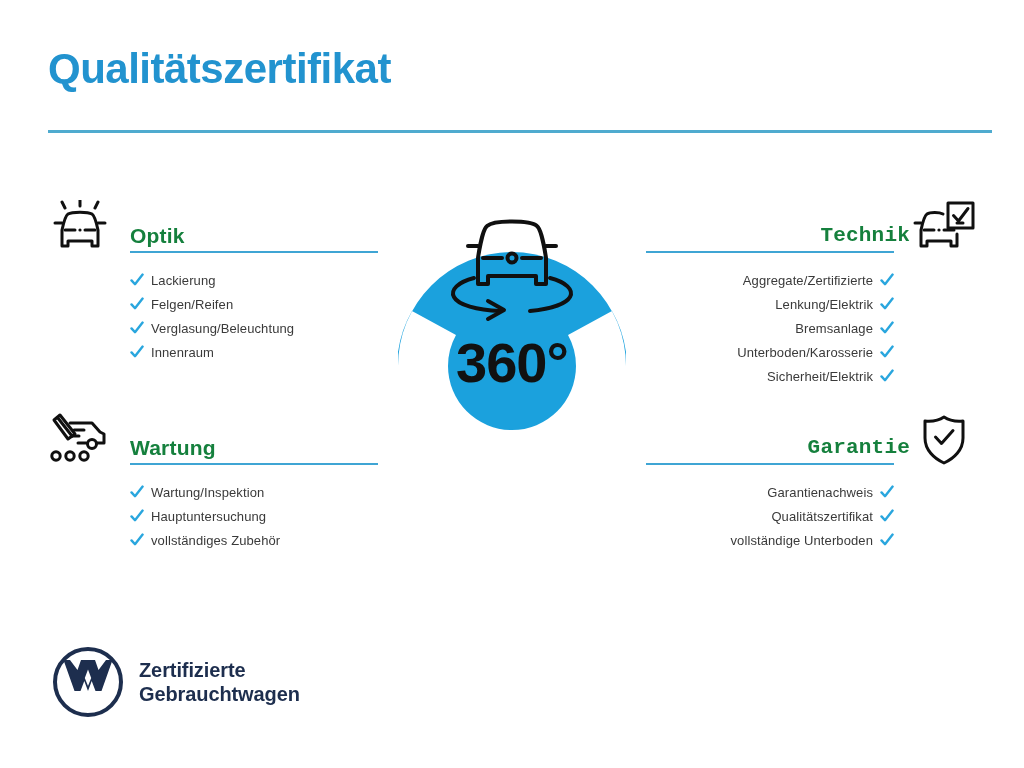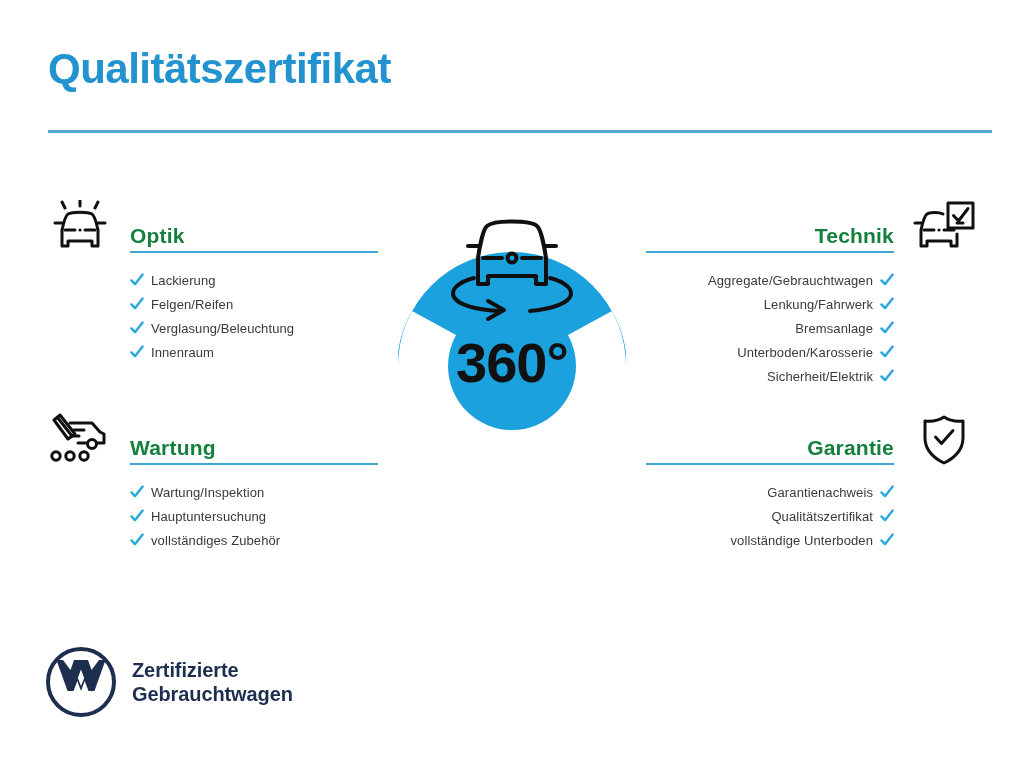--- a/index.html
+++ b/index.html
@@ -56,21 +56,21 @@
   .sec-title {
     position: absolute;
     bottom: 16px;
     font-size: 21px;
     font-weight: bold;
     color: #15803d;
     letter-spacing: 0.2px;
     line-height: 1;
   }
   .col-left .sec-title  { left: 82px; }
-  .col-right .sec-title { right: 82px; }
+  .col-right .sec-title { right: 66px; font-family: Liberation Mono, monospace; }
 
   .sec-rule {
     position: absolute;
     bottom: 9px;
     height: 2px;
     background: #3fa5d4;
     width: 248px;
   }
   .col-left .sec-rule  { left: 82px; }
   .col-right .sec-rule { right: 82px; }
@@ -121,21 +121,21 @@
     left: 374px;
     top: 196px;
     width: 276px;
     height: 300px;
   }
   .badge svg { display: block; width: 100%; height: 100%; }
 
   
   .footer-logo {
     position: absolute;
-    left: 44px;
+    left: 51px;
     top: 645px;
     display: flex;
     align-items: center;
   }
   .vw-mark { width: 74px; height: 74px; flex: 0 0 74px; }
   .vw-mark svg { display: block; width: 100%; height: 100%; }
   .vw-words {
     margin-left: 14px;
     color: #1d2e4e;
     font-size: 20px;
@@ -274,29 +274,29 @@
     <span class="sec-title">Technik</span>
     <span class="sec-rule"></span>
   </div>
   <ul class="check-list">
     <li class="check-item">
       <span class="tick">
           <svg viewBox="0 0 14 14">
             <path d="M1.5 7.4 L5 11.2 L12.6 1.6" fill="none" stroke="#29a6de" stroke-width="2.4" stroke-linecap="round" stroke-linejoin="round"></path>
           </svg>
         </span>
-      <span>Aggregate/Gebrauchtwagen</span>
-    </li>
-    <li class="check-item">
-      <span class="tick">
-          <svg viewBox="0 0 14 14">
-            <path d="M1.5 7.4 L5 11.2 L12.6 1.6" fill="none" stroke="#29a6de" stroke-width="2.4" stroke-linecap="round" stroke-linejoin="round"></path>
-          </svg>
-        </span>
-      <span>Lenkung/Fahrwerk</span>
+      <span>Aggregate/Zertifizierte</span>
+    </li>
+    <li class="check-item">
+      <span class="tick">
+          <svg viewBox="0 0 14 14">
+            <path d="M1.5 7.4 L5 11.2 L12.6 1.6" fill="none" stroke="#29a6de" stroke-width="2.4" stroke-linecap="round" stroke-linejoin="round"></path>
+          </svg>
+        </span>
+      <span>Lenkung/Elektrik</span>
     </li>
     <li class="check-item">
       <span class="tick">
           <svg viewBox="0 0 14 14">
             <path d="M1.5 7.4 L5 11.2 L12.6 1.6" fill="none" stroke="#29a6de" stroke-width="2.4" stroke-linecap="round" stroke-linejoin="round"></path>
           </svg>
         </span>
       <span>Bremsanlage</span>
     </li>
     <li class="check-item">

